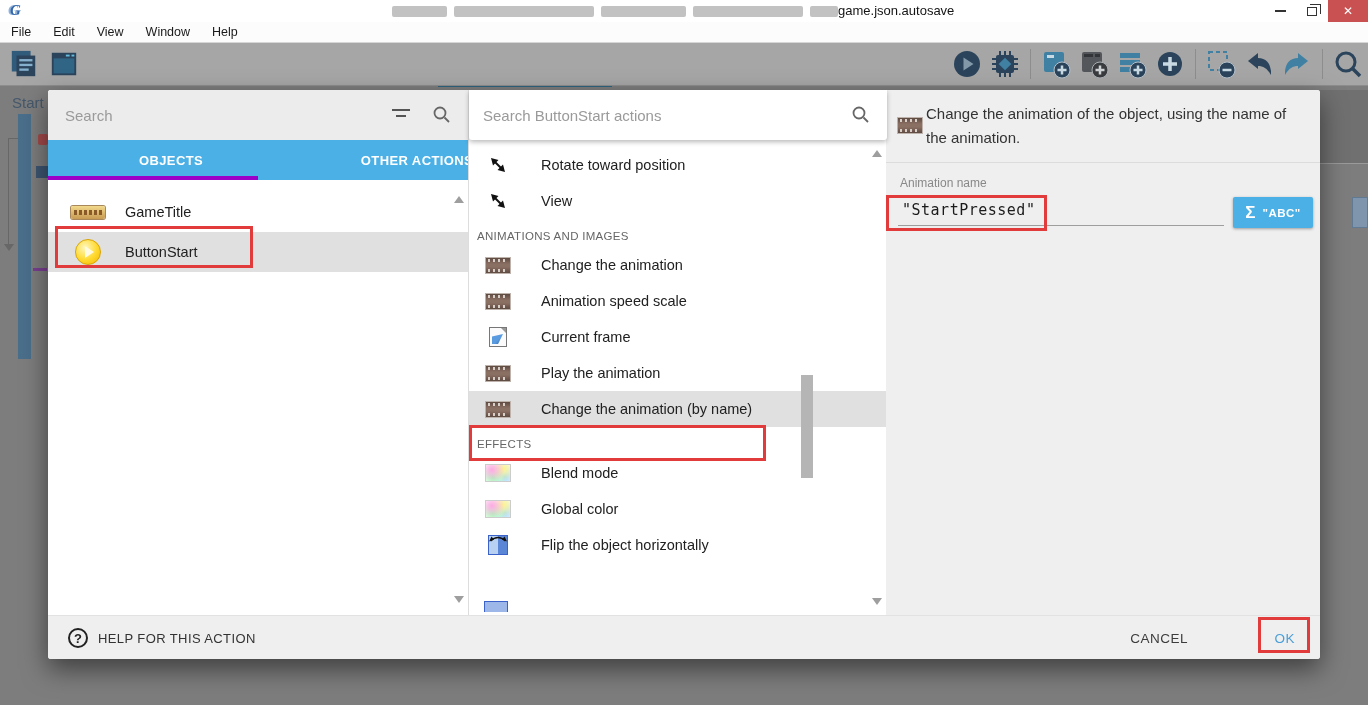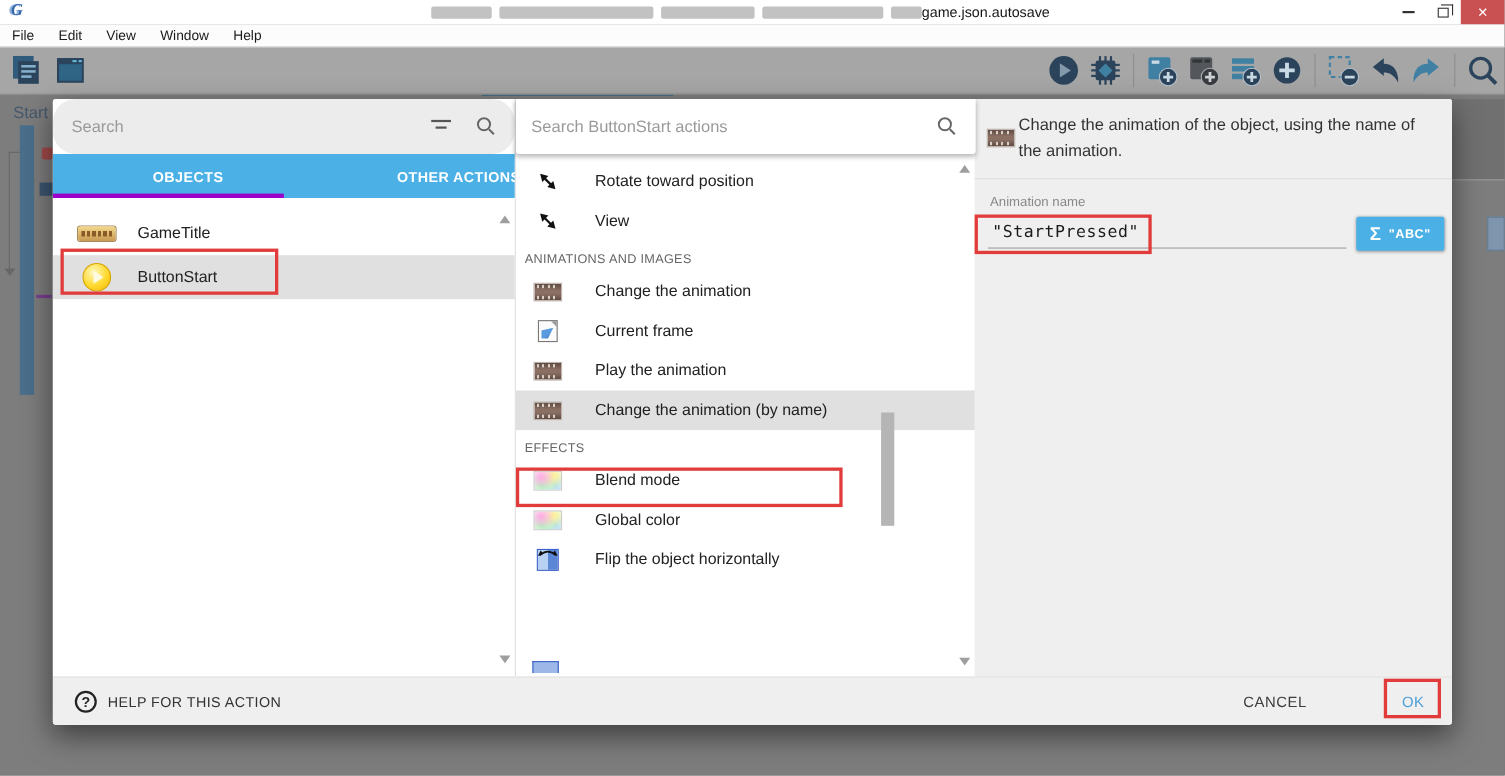--- a/index.html
+++ b/index.html
@@ -43,21 +43,21 @@
   .frag-purple { position:absolute; left:33px; top:182px; width:14px; height:3px; background:#7a3f92; }
   .frag-right-dark { position:absolute; left:1320px; top:4px; width:48px; height:73px; background:#707070; }
   .frag-right-line { position:absolute; left:1320px; top:77px; width:48px; height:1px; background:#9a9a9a; }
   .frag-right-blue { position:absolute; left:1352px; top:111px; width:16px; height:31px; background:#7e95ad; border:1px solid #5f7astad; border:1px solid #5f7a92; }
 
   
   .dialog { position:absolute; left:48px; top:4px; width:1272px; height:569px; background:#fff; border-radius:3px; box-shadow:0 10px 26px rgba(0,0,0,.5); z-index:10; overflow:hidden; }
 
   
   .panel-left { position:absolute; left:0; top:0; width:420px; height:525px; background:#fff; }
-  .search-strip { position:absolute; left:0; top:0; width:420px; height:50px; background:#ececec;border-radius:21px; }
+  .search-strip { position:absolute; left:0; top:0; width:420px; height:50px; background:#ececec; }
   .search-strip input { position:absolute; left:17px; top:0; height:50px; width:330px; border:none; background:transparent; outline:none; font-size:15px; color:#444; font-family:"Liberation Sans",sans-serif; }
   .search-strip input::placeholder, .search-card input::placeholder { color:#9a9a9a; opacity:1; }
   .ic-filter { position:absolute; right:58px; top:19px; width:18px; height:12px; }
   .ic-filter i { display:block; background:#555; height:2px; margin-bottom:4px; }
   .ic-filter i:nth-child(1){ width:18px; } .ic-filter i:nth-child(2){ width:10px; margin-left:4px; }
   .mag { position:absolute; }
   .tabs { position:absolute; left:0; top:50px; width:492px; height:40px; background:#4ab0e6; display:flex; }
   .tab { flex:1; display:flex; align-items:center; justify-content:center; font-size:13px; font-weight:bold; color:#fff; letter-spacing:.4px; position:relative; }
   .tab-underline { position:absolute; left:0; bottom:0; width:210px; height:4px; background:#9b00c9; }
   .obj-list { position:absolute; left:0; top:90px; width:420px; height:435px; background:#fff; padding-top:12px; }
@@ -357,20 +357,26 @@
             </div>
             <div class="section-header">ANIMATIONS AND IMAGES</div>
             <div class="act-row">
               <span class="act-icon">
                 <span class="ic-film"></span>
               </span>
               <span class="act-label">Change the animation</span>
             </div>
             <div class="act-row">
               <span class="act-icon">
+                <span class="ic-film"></span>
+              </span>
+              <span class="act-label">Animation speed scale</span>
+            </div>
+            <div class="act-row">
+              <span class="act-icon">
                 <span class="ic-frame">
                   <span class="mark"></span>
                 </span>
               </span>
               <span class="act-label">Current frame</span>
             </div>
             <div class="act-row">
               <span class="act-icon">
                 <span class="ic-film"></span>
               </span>

